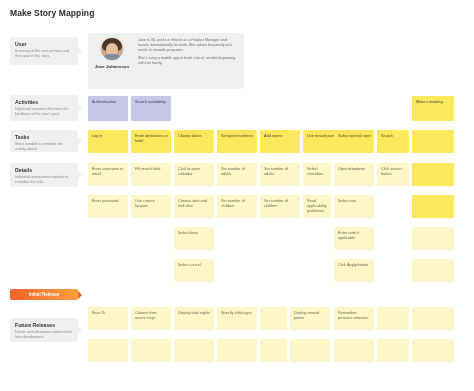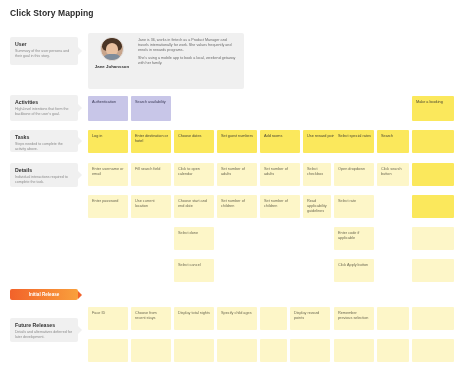--- a/index.html
+++ b/index.html
@@ -106,21 +106,21 @@
   .card.purple{background:#c8c6e8;color:#3b3a57;}
   .card.yellow{background:#fbe85c;color:#4a4733;}
   .card.pale{background:#fdf6c8;color:#6d6a52;}
   .card.empty{padding:0;}
 </style>
 </head>
 <body>
 
 <div id="board">
 
-  <div class="title">Click Story Mapping</div>
+  <div class="title">Make Story Mapping</div>
 
   <div class="sidelabel" style="left:10px;top:37px;width:68px;height:28px;">
     <div class="sl-title">User</div>
     <div class="sl-desc">Summary of the user persona and their goal in this story.</div>
   </div>
 
   <div class="persona" style="left:88px;top:33px;width:156px;height:56px;">
     <div class="persona-left">
       <div class="avatar">
         <div class="hair"></div>

